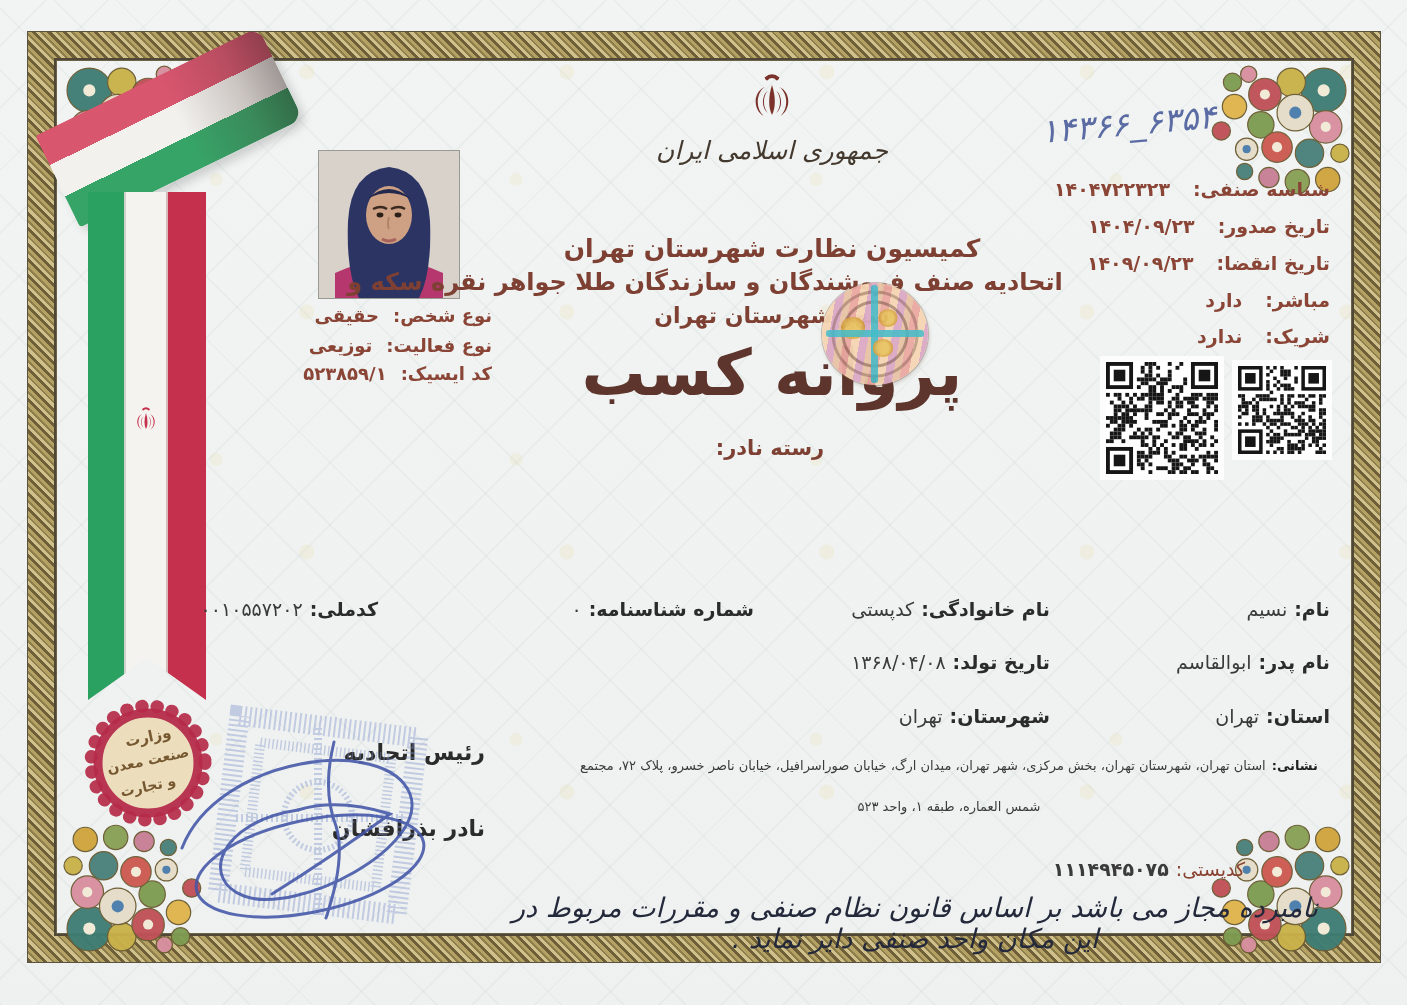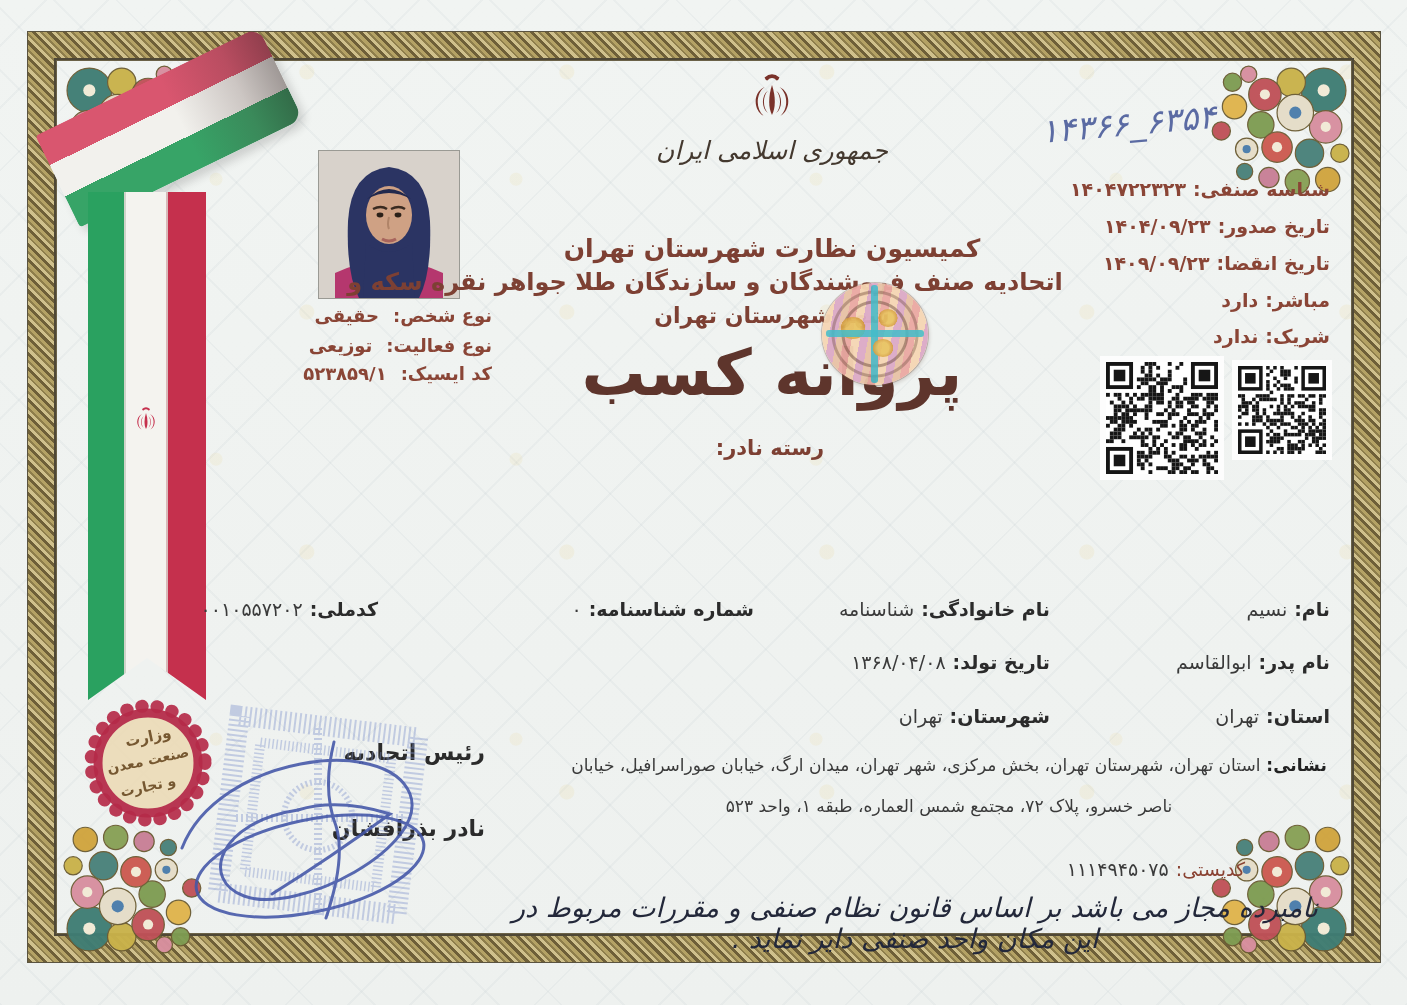--- a/index.html
+++ b/index.html
@@ -57,35 +57,35 @@
   .flag-emblem{position:absolute;left:131px;top:404px;width:30px;height:34px;}
   
   .photo{position:absolute;left:318px;top:150px;width:140px;height:147px;border:1px solid #9a9a94;background:#d6d0c9;}
   
   .center-line{position:absolute;text-align:center;}
   .calli{color:#44392f;font-style:italic;font-weight:500;}
   .maroon{color:#7d4033;font-weight:bold;}
   .title-main{color:#5e352c;font-weight:bold;font-size:64px;letter-spacing:1px;}
   
   .irow{position:absolute;right:77px;font-size:19px;font-weight:bold;color:#8a4536;white-space:nowrap;}
-  .irow .lbl{margin-left:7px;}
+  .irow .lbl{margin-left:23px;}
   
   .erow{position:absolute;right:915px;font-size:18px;font-weight:bold;color:#8a4536;white-space:nowrap;}
   .erow .lbl{margin-left:14px;}
   
   .prow{position:absolute;font-size:19px;color:#3a3a3a;white-space:nowrap;}
   .prow .lbl{font-weight:bold;color:#2b2b2b;margin-left:7px;}
   .address{
     position:absolute;right:77px;top:745px;width:762px;
-    font-size:17px;color:#3a3a3a;text-align:center;line-height:41px;
+    font-size:13px;color:#3a3a3a;text-align:center;line-height:41px;
   }
   .address .lbl{font-weight:bold;color:#222;margin-left:6px;}
   .postal{position:absolute;right:162px;top:858px;font-size:19px;white-space:nowrap;}
   .postal .lbl{font-weight:normal;color:#8a4333;margin-left:7px;}
-  .postal .val{font-weight:normal;color:#3b3b3b;}
+  .postal .val{font-weight:bold;color:#3b3b3b;}
   .footer-note{
     position:absolute;left:500px;top:892px;width:830px;text-align:center;
     font-size:27px;font-style:italic;color:#23283a;font-weight:500;
   }
   
   .serial{
     position:absolute;left:1040px;top:102px;width:230px;
     direction:ltr;text-align:left;
     font-size:33px;font-style:italic;letter-spacing:2px;
     color:#5b6ba3;transform:rotate(-5deg);
@@ -777,21 +777,21 @@
       <rect x="0" y="72" width="28" height="28" fill="#161616"></rect>
       <rect x="4" y="76" width="20" height="20" fill="#fff"></rect>
       <rect x="8" y="80" width="12" height="12" fill="#161616"></rect>
     </svg>
 
   <div class="erow" style="top:305px"><span class="lbl">نوع شخص:</span><span class="val">حقیقی</span></div>
   <div class="erow" style="top:335px"><span class="lbl">نوع فعالیت:</span><span class="val">توزیعی</span></div>
   <div class="erow" style="top:363px"><span class="lbl">کد ایسیک:</span><span class="val">۵۲۳۸۵۹/۱</span></div>
 
   <div class="prow" style="top:598px;right:77px"><span class="lbl">نام:</span><span class="val">نسیم</span></div>
-  <div class="prow" style="top:598px;right:357px"><span class="lbl">نام خانوادگی:</span><span class="val">شناسنامه</span></div>
+  <div class="prow" style="top:598px;right:357px"><span class="lbl">نام خانوادگی:</span><span class="val">کدپستی</span></div>
   <div class="prow" style="top:598px;right:653px"><span class="lbl">شماره شناسنامه:</span><span class="val">۰</span></div>
   <div class="prow" style="top:598px;right:1029px"><span class="lbl">کدملی:</span><span class="val">۰۰۱۰۵۵۷۲۰۲</span></div>
 
   <div class="prow" style="top:651px;right:77px"><span class="lbl">نام پدر:</span><span class="val">ابوالقاسم</span></div>
   <div class="prow" style="top:651px;right:357px"><span class="lbl">تاریخ تولد:</span><span class="val">۱۳۶۸/۰۴/۰۸</span></div>
 
   <div class="prow" style="top:705px;right:77px"><span class="lbl">استان:</span><span class="val">تهران</span></div>
   <div class="prow" style="top:705px;right:357px"><span class="lbl">شهرستان:</span><span class="val">تهران</span></div>
 
   <div class="address"><span class="lbl">نشانی:</span><span class="val">استان تهران، شهرستان تهران، بخش مرکزی، شهر تهران، میدان ارگ، خیابان صوراسرافیل، خیابان ناصر خسرو، پلاک ۷۲، مجتمع شمس العماره، طبقه ۱، واحد ۵۲۳</span></div>

